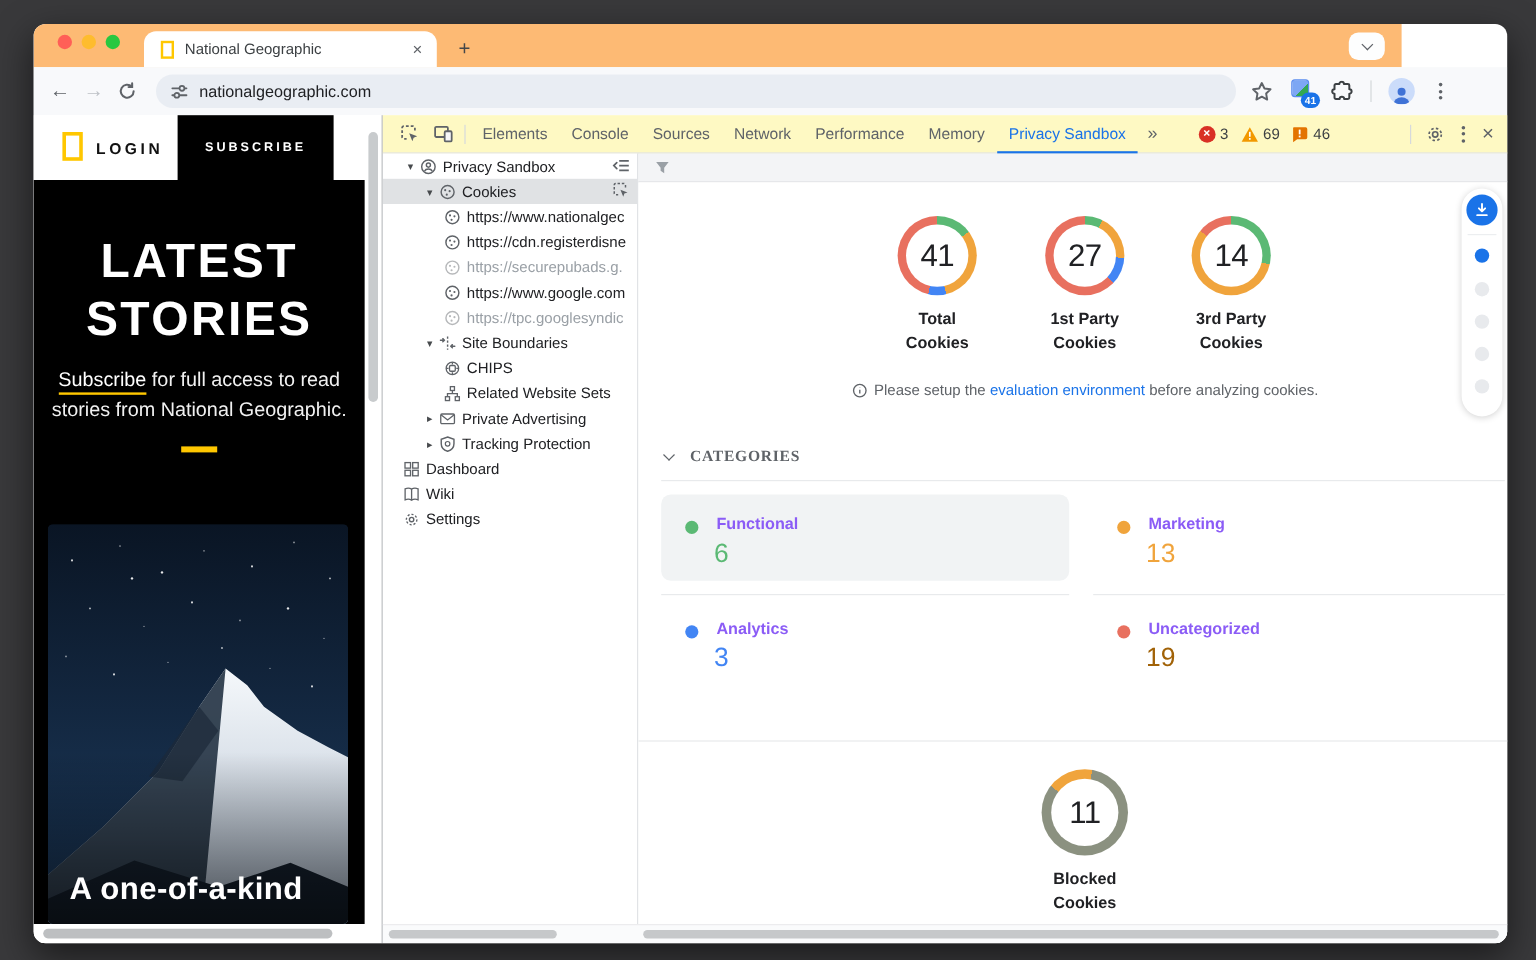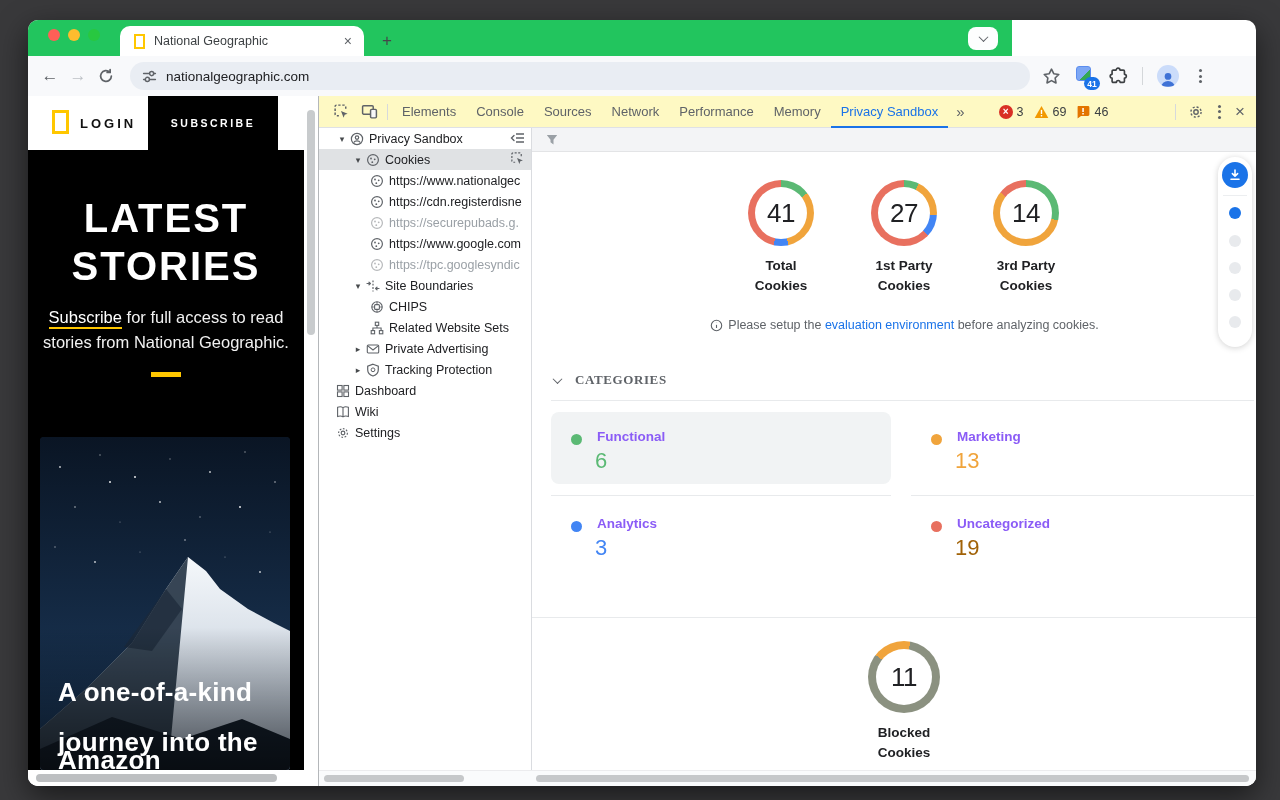--- a/index.html
+++ b/index.html
@@ -4,21 +4,21 @@
 <style>
   * { margin:0; padding:0; box-sizing:border-box; }
   html,body { width:1280px; height:800px; overflow:hidden; }
   body { background:#39393b; font-family:"Liberation Sans", sans-serif; -webkit-font-smoothing:antialiased; }
 
   .window { position:absolute; left:28px; top:20px; width:1228px; height:766px;
             border-radius:10px; overflow:hidden; background:#fff;
             box-shadow:0 10px 30px rgba(0,0,0,.55); }
 
   
-  .tabstrip { position:absolute; left:0; top:0; width:984px; height:36px; background:#22c55e; }
+  .tabstrip { position:absolute; left:0; top:0; width:1140px; height:36px; background:#fdba74; }
   .traffic { position:absolute; left:20px; top:9px; display:flex; gap:8px; }
   .tl { width:12px; height:12px; border-radius:50%; }
   .tl.red{background:#ff5f57;} .tl.yellow{background:#febc2e;} .tl.green{background:#28c840;}
   .tab { position:absolute; left:92px; top:6px; width:244px; height:30px; background:#fff;
          border-radius:10px 10px 0 0; display:flex; align-items:center; padding:0 10px 0 14px; }
   .favicon { width:11px; height:15px; border:2.5px solid #ffc700; margin-right:9px; flex:none; }
   .tab-title { font-size:12.5px; color:#3c4043; flex:1; white-space:nowrap; overflow:hidden; }
   .tab-close { font-size:14px; color:#5f6368; padding:0 2px; cursor:default; }
   .newtab { position:absolute; left:346px; top:8px; font-size:17px; color:#454749; width:26px; height:26px;
             display:flex; align-items:center; justify-content:center; border-radius:50%; }
@@ -61,21 +61,21 @@
   .page-black { position:absolute; left:0; top:54px; width:276px; height:620px; background:#000; }
   .headline { position:absolute; left:0; width:276px; text-align:center; color:#fff; font-size:40px;
               font-weight:800; letter-spacing:2px; }
   .hl1 { top:46px; } .hl2 { top:94px; }
   .hero-sub { position:absolute; left:0; width:276px; text-align:center; color:#f1f1f1; font-size:16.5px; }
   .hs1 { top:158px; } .hs2 { top:183px; }
   .sub-link { color:#fff; border-bottom:2.5px solid #ffc700; padding-bottom:1px; }
   .hero-dash { position:absolute; left:123px; top:222px; width:30px; height:5px; background:#ffc700; }
   .photo-card { position:absolute; left:12px; top:287px; width:250px; height:333px; border-radius:4px;
                 overflow:hidden; background:#0c1a2b; }
-  .photo-title { position:absolute; left:18px; color:#fff; font-size:26px; font-weight:bold; letter-spacing:.3px; }
+  .photo-title { position:absolute; left:18px; color:#fff; font-size:26px; font-weight:bold; letter-spacing:.3px;margin-top:48px; }
   .pt1{ top:240px; } .pt2{ top:290px; } .pt3{ top:308px; }
   .page-vtrack { position:absolute; left:276px; top:0; width:14px; height:674px; background:#fff; }
   .page-vthumb { position:absolute; left:3px; top:14px; width:8px; height:225px; border-radius:4px; background:#c8cbcd; }
   .page-hstrip { position:absolute; left:0; top:674px; width:290px; height:16px; background:#fff; }
   .page-hthumb { position:absolute; left:8px; top:4px; width:241px; height:8px; border-radius:4px; background:#bdbfc1; }
 
   
   .devtools { position:absolute; left:290px; top:0; width:938px; height:690px; background:#fff;
               border-left:1px solid #b4b7ba; }
   .dt-tabbar { position:absolute; left:0; top:0; width:938px; height:32px; background:#fef9c3;

